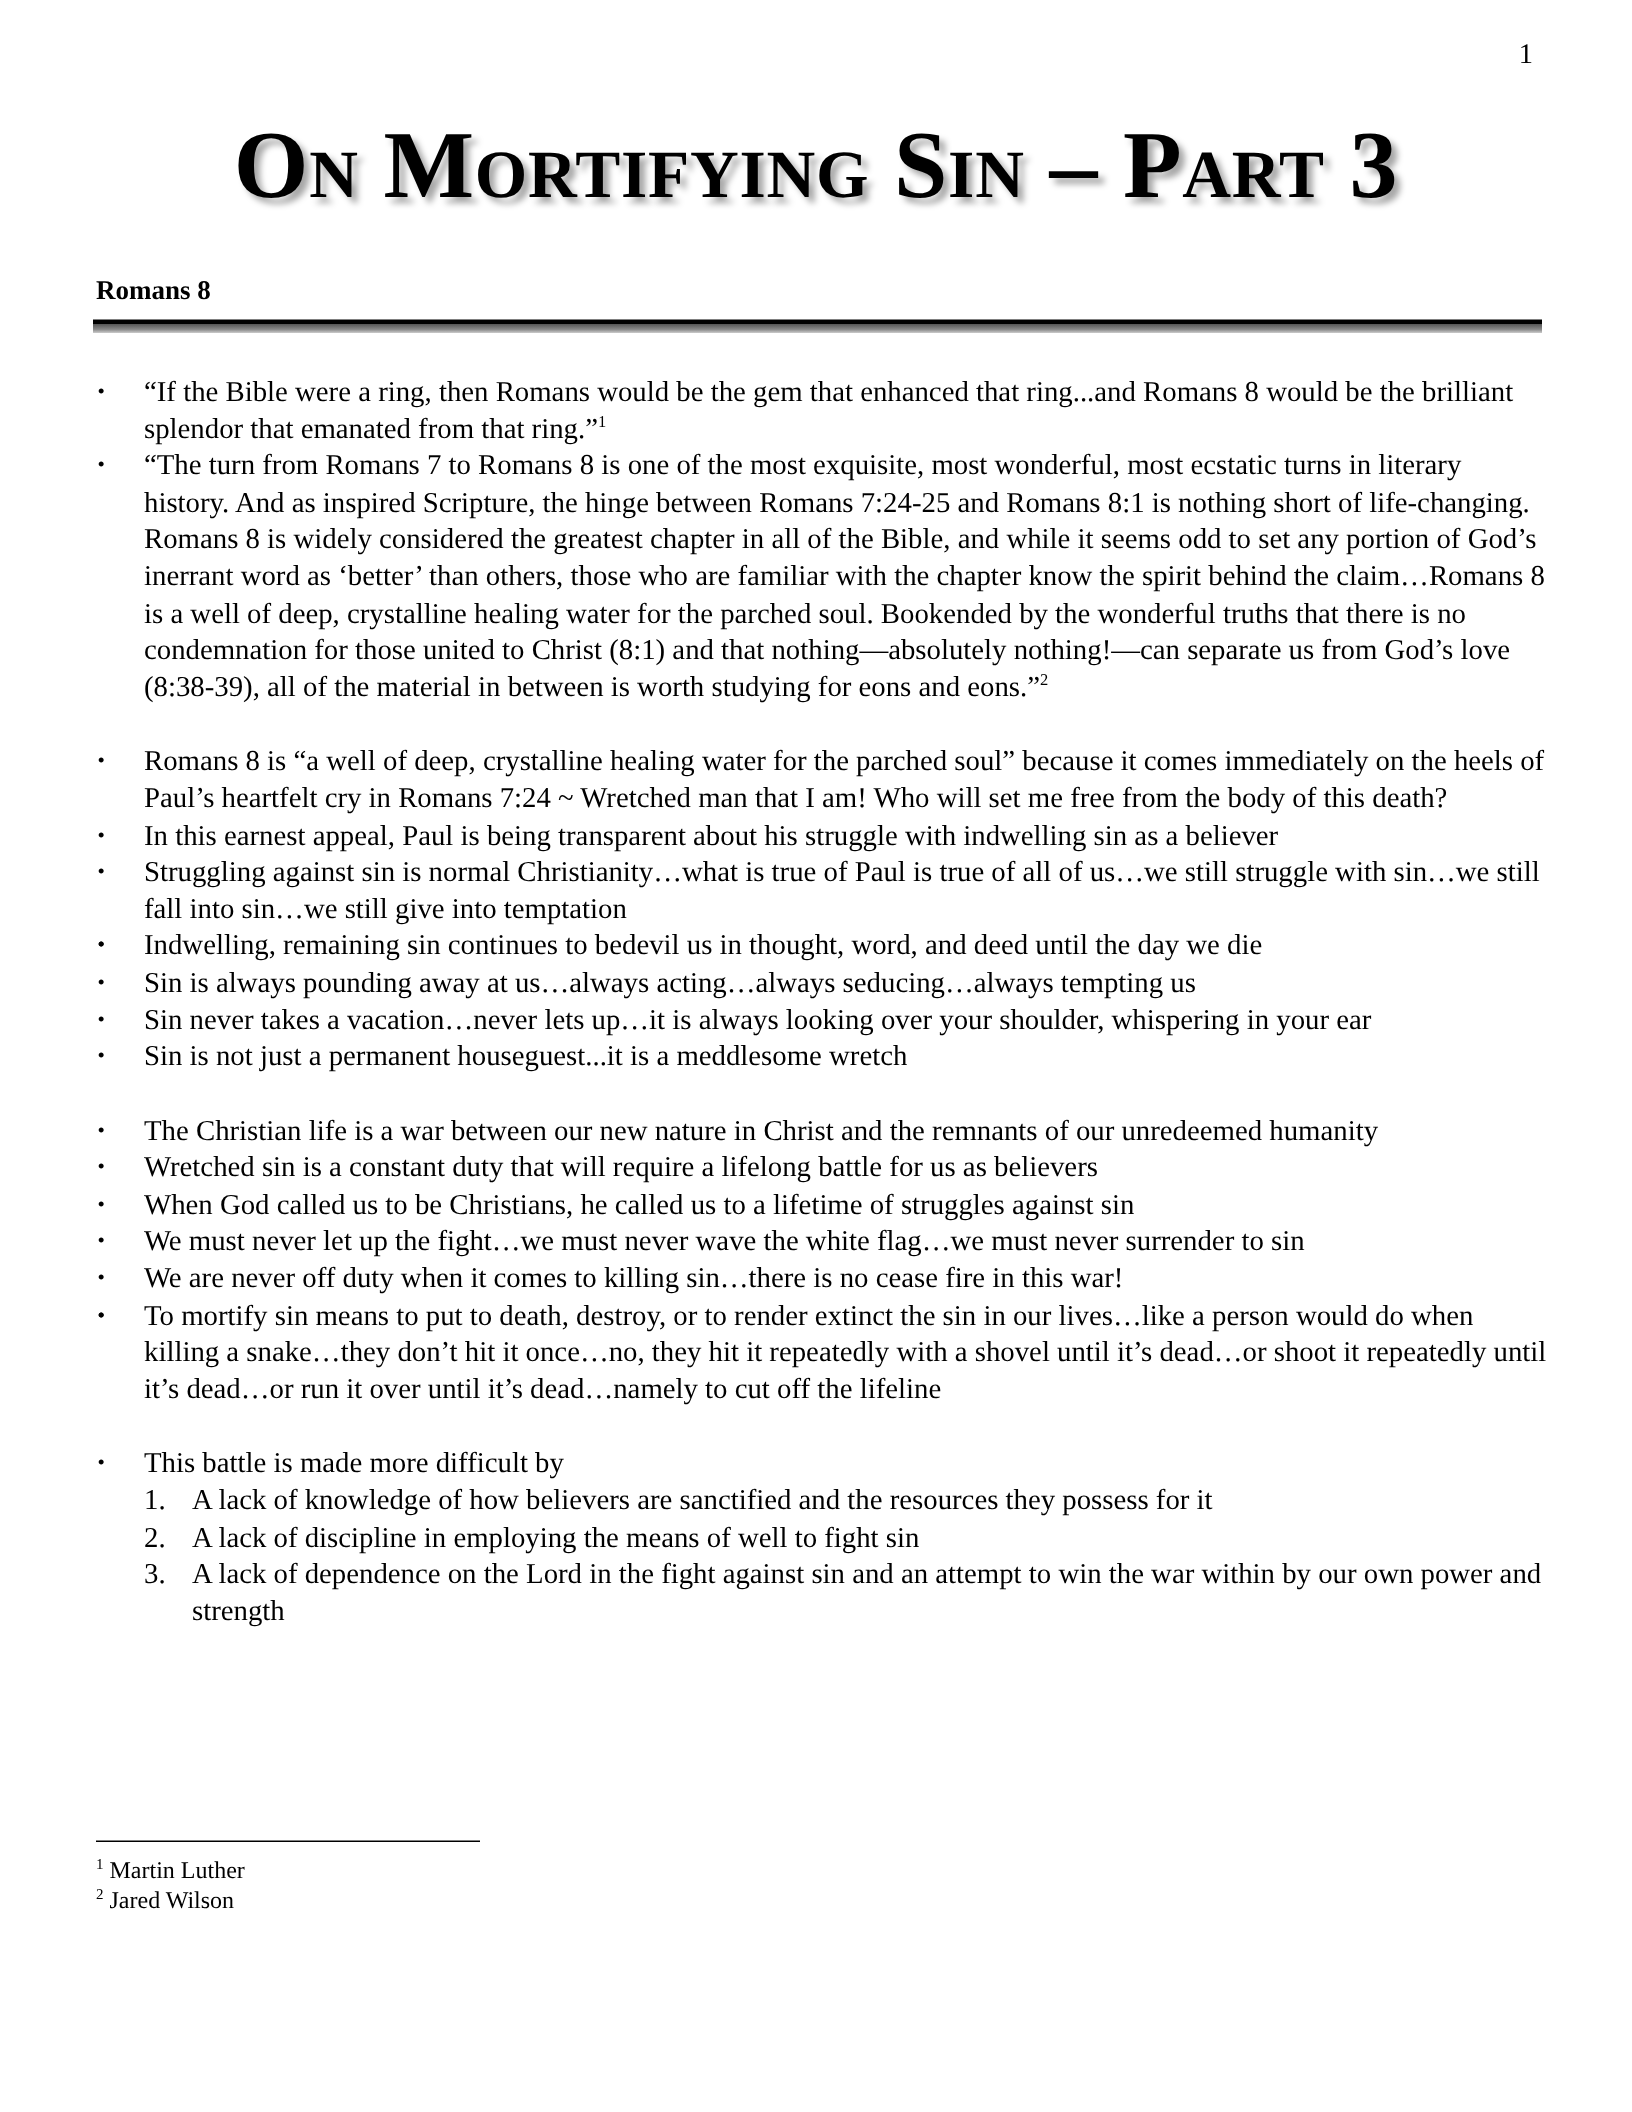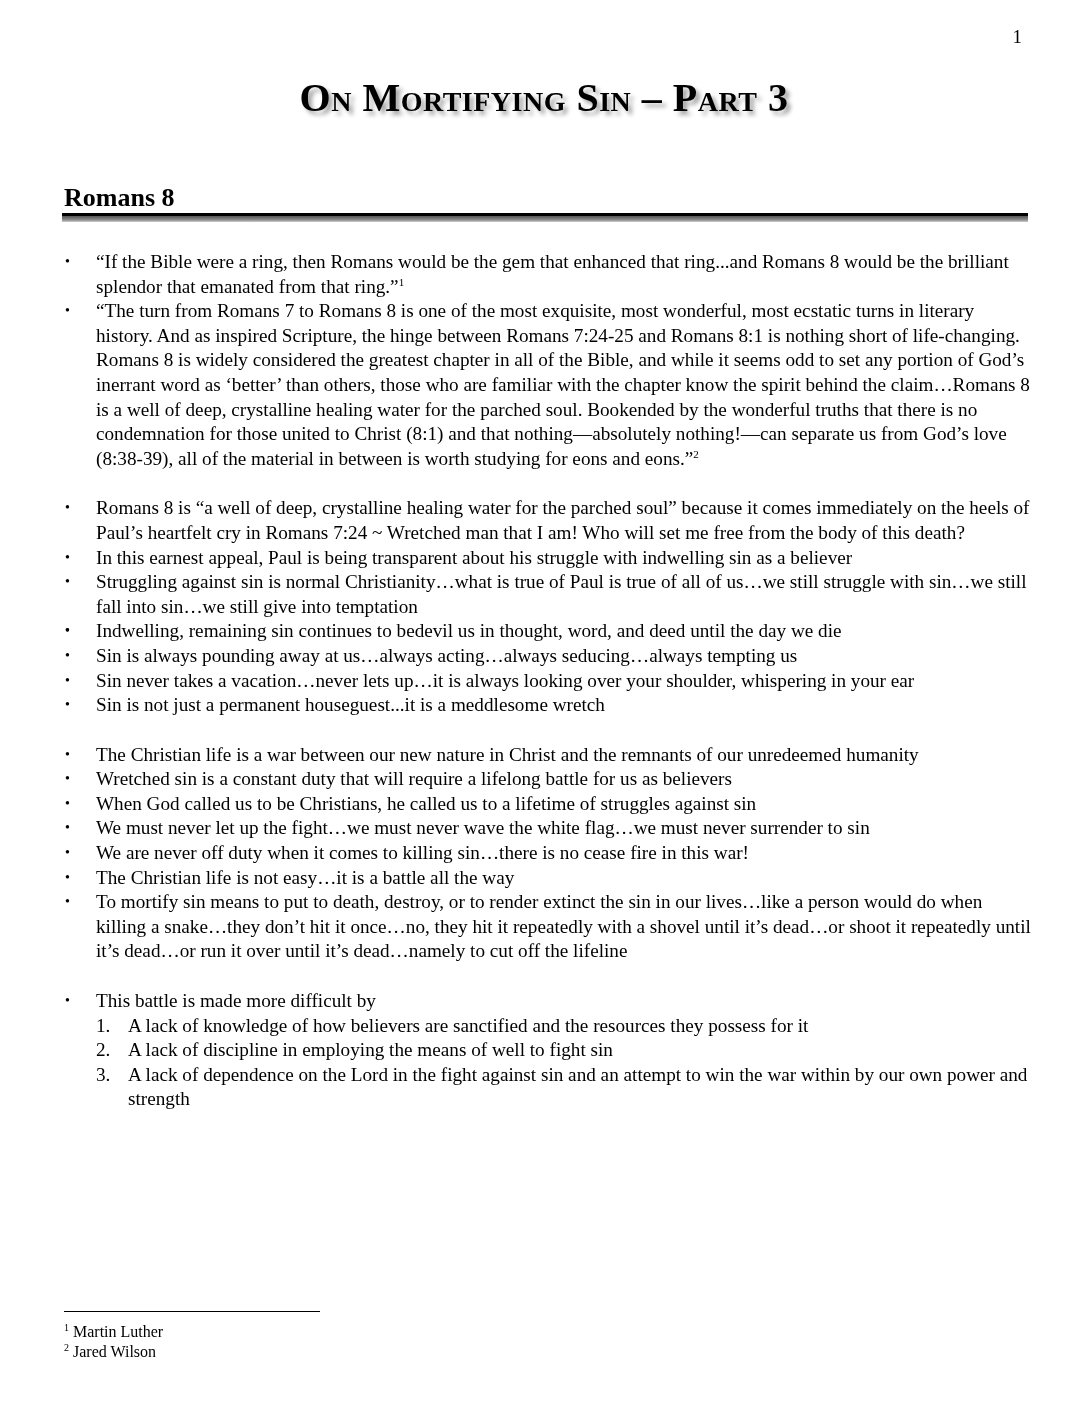--- a/index.html
+++ b/index.html
@@ -20,33 +20,33 @@
       top: 26px;
       right: 66px;
       font-size: 19px;
     }
     .title {
       position: absolute;
       top: 78px;
       left: 0;
       width: 1088px;
       text-align: center;
-      font-size: 40px;
+      font-size: 64px;
       font-weight: bold;
       font-variant: small-caps;
       letter-spacing: 0.5px;
       margin: 0;
       text-shadow: 4px 4px 4px rgba(0,0,0,0.35);
       line-height: 1;
     }
     .section-heading {
       position: absolute;
       top: 183px;
       left: 64px;
-      font-size: 26px;
+      font-size: 18px;
       font-weight: bold;
       margin: 0;
     }
     .rule {
       position: absolute;
       top: 213px;
       left: 62px;
       width: 966px;
     }
     .rule .black {
@@ -97,21 +97,21 @@
       position: relative;
       padding-left: 66px;
     }
     ol.sub li .num {
       position: absolute;
       left: 34px;
       top: 0;
     }
     .footnotes {
       position: absolute;
-      top: 1311px;
+      top: 1227px;
       left: 64px;
       font-size: 16px;
       line-height: 20px;
     }
     .footnote-rule {
       width: 256px;
       height: 1px;
       background: #000;
       margin-bottom: 10px;
     }
@@ -200,21 +200,20 @@
     <li>
       <span class="dot">•</span>
       <span>We must never let up the fight…we must never wave the white flag…we must never surrender to sin</span>
     </li>
     <li>
       <span class="dot">•</span>
       <span>We are never off duty when it comes to killing sin…there is no cease fire in this war!</span>
     </li>
     <li>
       <span class="dot">•</span>
-      <span>The Christian life is not easy…it is a battle all the way</span>
     </li>
     <li>
       <span class="dot">•</span>
       <span>To mortify sin means to put to death, destroy, or to render extinct the sin in our lives…like a person would do when killing a snake…they don’t hit it once…no, they hit it repeatedly with a shovel until it’s dead…or shoot it repeatedly until it’s dead…or run it over until it’s dead…namely to cut off the lifeline</span>
     </li>
   </ul>
 
   <div class="group-gap"></div>
 
   <ul class="bullets">

